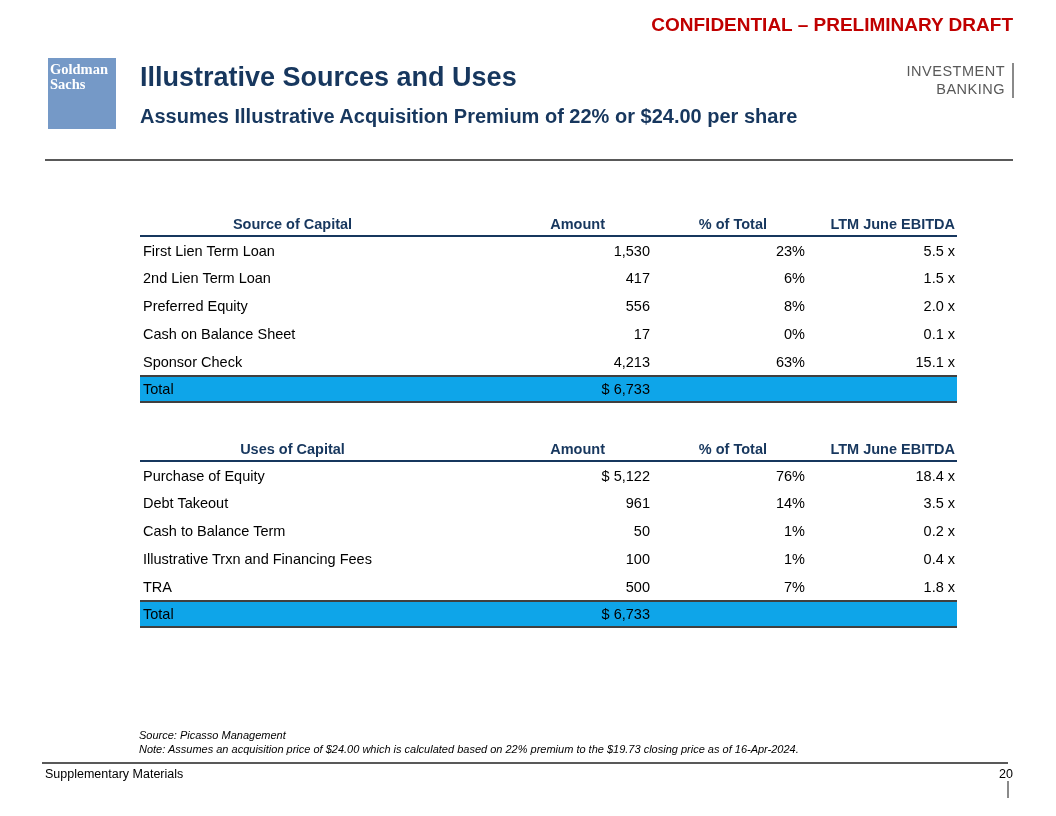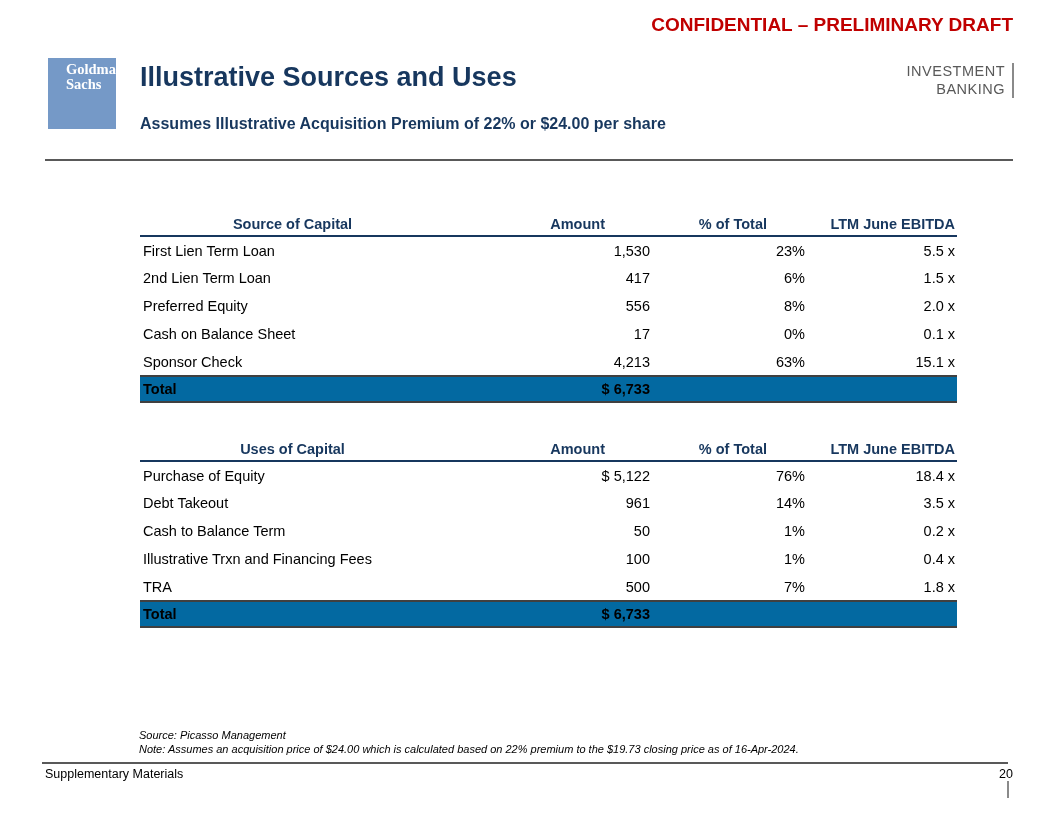--- a/index.html
+++ b/index.html
@@ -46,41 +46,40 @@
     top: 58px;
     left: 48px;
     width: 68px;
     height: 71px;
     background: #7599c7;
     color: #ffffff;
     font-family: "Liberation Serif", serif;
     font-weight: bold;
     font-size: 14.5px;
     line-height: 15px;
-    padding: 4px 0 0 18px;
+    padding: 4px 0 0 2px;
   }
 
   .title {
     position: absolute;
     top: 62px;
     left: 140px;
     color: #17375e;
     font-size: 27px;
     font-weight: bold;
     white-space: nowrap;
   }
   .subtitle {
     position: absolute;
     top: 103px;
     left: 140px;
     color: #17375e;
-    font-size: 16px;
+    font-size: 20px;
     font-weight: bold;
     line-height: 26px;
-    margin-top: 8px;
   }
   .header-rule {
     position: absolute;
     top: 159px;
     left: 45px;
     width: 968px;
     border-top: 2px solid #595959;
   }
 
   
@@ -117,22 +116,22 @@
     height: 28px;
     vertical-align: middle;
     white-space: nowrap;
   }
   .fin-table td.c-label  { text-align: left; padding-left: 3px; margin-left: 36px; }
   .fin-table td.c-amount { text-align: right; }
   .fin-table td.c-pct    { text-align: right; }
   .fin-table td.c-ebitda { text-align: right; padding-right: 2px; }
 
   .fin-table tr.total-row td {
-    background: #0369a1;
-    font-weight: bold;
+    background: #0ea5e9;
+    font-weight: normal;
     height: 26px;
     border-top: 2px solid #404040;
     border-bottom: 2.5px solid #404040;
   }
 
   
   .source-notes {
     position: absolute;
     left: 139px;
     top: 728px;

